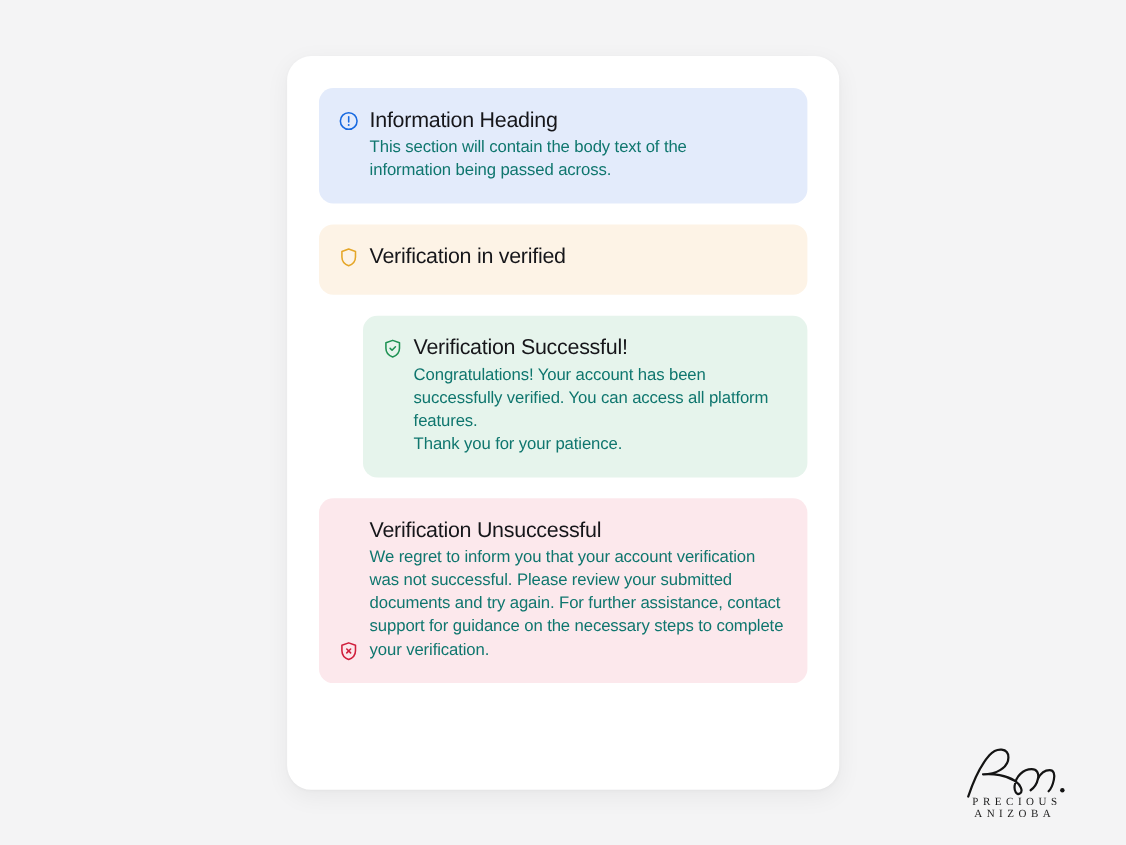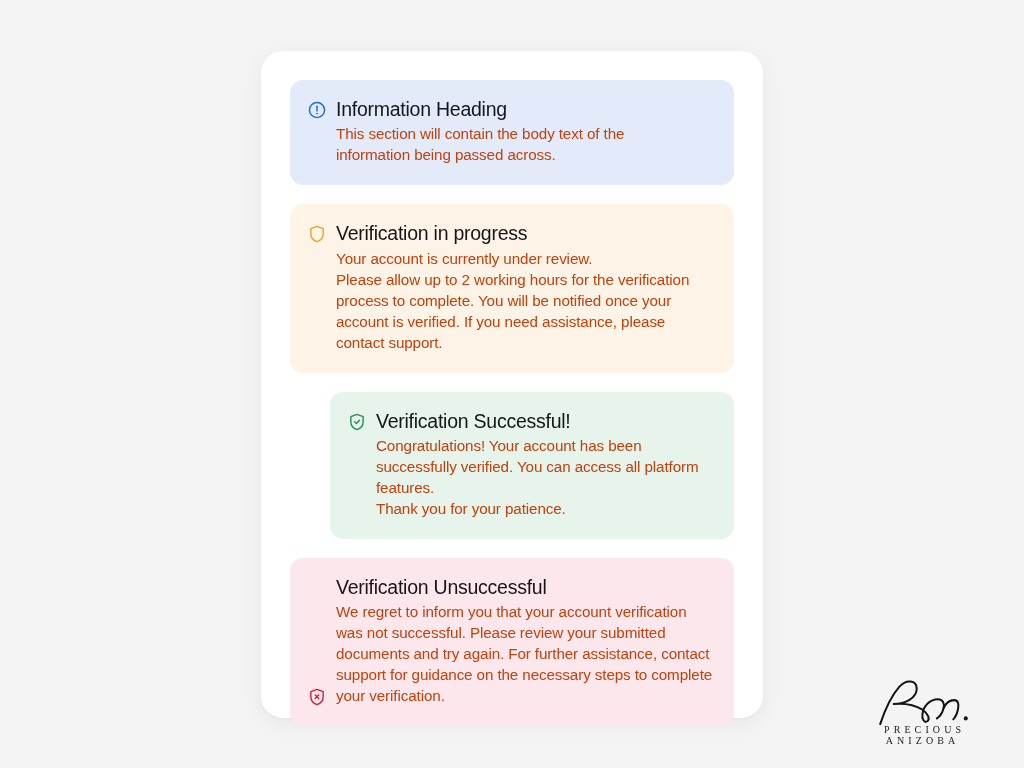--- a/index.html
+++ b/index.html
@@ -67,21 +67,21 @@
     color: #16161a;
     line-height: 1.25;
     margin-bottom: 3px;
     white-space: nowrap;
   }
 
   .alert-text {
     font-size: 15.2px;
     font-weight: 400;
     letter-spacing: -0.1px;
-    color: #c2410c;
+    color: #0f766e;
     line-height: 1.38;
     white-space: pre-line;
   }
 
   
   .watermark {
     position: absolute;
     right: 24px;
     bottom: 22px;
     width: 155px;
@@ -121,23 +121,21 @@
       <div class="alert-text">This section will contain the body text of the
 information being passed across.</div>
     </div>
   </div>
 
   <div class="alert warning">
     <svg class="alert-icon" viewBox="0 0 24 24" fill="none">
       <path d="M12 2.9 L19.4 5.6 V11.6 C19.4 16.3 16.3 19.6 12 21.1 C7.7 19.6 4.6 16.3 4.6 11.6 V5.6 Z" stroke="#e5a628" stroke-width="1.7" stroke-linejoin="round"></path>
     </svg>
     <div class="alert-body">
-      <div class="alert-title">Verification in progress</div>
-      <div class="alert-text">Your account is currently under review.
-Please allow up to 2 working hours for the verification process to complete. You will be notified once your account is verified. If you need assistance, please contact support.</div>
+      <div class="alert-title">Verification in verified</div>
     </div>
   </div>
 
   <div class="alert success">
     <svg class="alert-icon" viewBox="0 0 24 24" fill="none">
       <path d="M12 2.9 L19.4 5.6 V11.6 C19.4 16.3 16.3 19.6 12 21.1 C7.7 19.6 4.6 16.3 4.6 11.6 V5.6 Z" stroke="#1f9254" stroke-width="1.7" stroke-linejoin="round"></path>
       <path d="M9.2 11.6 L11.3 13.7 L15.0 9.9" stroke="#1f9254" stroke-width="1.7" stroke-linecap="round" stroke-linejoin="round"></path>
     </svg>
     <div class="alert-body">
       <div class="alert-title">Verification Successful!</div>

